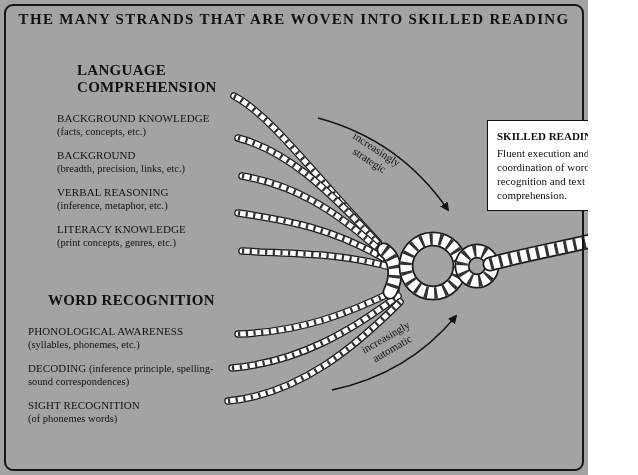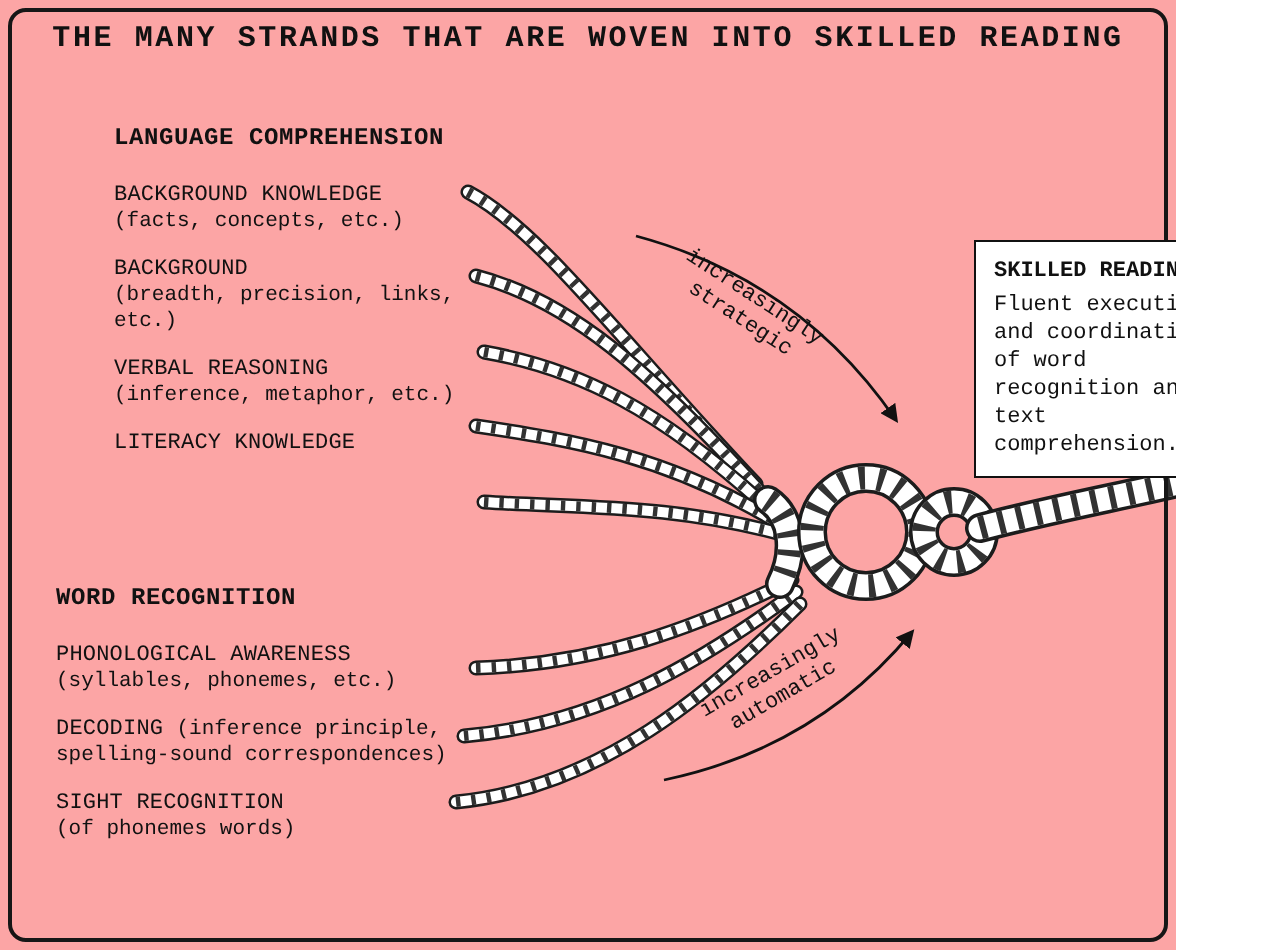--- a/index.html
+++ b/index.html
@@ -1,29 +1,29 @@
 <!DOCTYPE html>
 <html><head>
 <meta charset="utf-8">
 <style>
   html,body{margin:0;padding:0;background:#ffffff;}
   .canvas{
-    position:relative;width:588px;height:475px;background:#fca5a5;
-    font-family:Liberation Mono, monospace;color:#111;overflow:hidden;
+    position:relative;width:588px;height:475px;background:#a3a3a3;
+    font-family:Liberation Serif, serif;color:#111;overflow:hidden;
   }
   .frame{position:absolute;inset:4px;border:2.5px solid #161616;border-radius:9px;pointer-events:none;}
   .title{
     position:absolute;top:11px;left:0;right:0;text-align:center;
     font-size:15px;font-weight:bold;letter-spacing:1.3px;
   }
   .rope-svg{position:absolute;left:0;top:0;z-index:0;}
   .section{position:absolute;z-index:1;}
   .lc{left:57px;top:62px;width:205px;}
   .wr{left:28px;top:292px;width:198px;}
-  .sec-heading{font-size:12px;font-weight:bold;letter-spacing:.3px;margin-bottom:16px;}
+  .sec-heading{font-size:15px;font-weight:bold;letter-spacing:.3px;margin-bottom:16px;margin-left:20px;}
   .item{margin-bottom:11px;font-size:11px;line-height:13px;}
   .item .label{display:block;letter-spacing:.1px;}
   .item .detail{display:block;font-size:10.5px;}
   .item.inline .label,.item.inline .detail{display:inline;}
   .sr-box{
     position:absolute;left:487px;top:120px;width:120px;z-index:2;
     border:1.6px solid #111;background:#fff;padding:8px 9px;
     font-size:11px;line-height:14px;
   }
   .sr-box .heading{font-weight:bold;font-size:11px;margin-bottom:3px;}
@@ -123,20 +123,21 @@
     <div class="item">
       <span class="label">BACKGROUND</span>
       <span class="detail">(breadth, precision, links, etc.)</span>
     </div>
     <div class="item">
       <span class="label">VERBAL REASONING</span>
       <span class="detail">(inference, metaphor, etc.)</span>
     </div>
     <div class="item">
       <span class="label">LITERACY KNOWLEDGE</span>
+      <span class="detail">(print concepts, genres, etc.)</span>
     </div>
   </div>
 
   <div class="section wr">
     <div class="sec-heading">WORD RECOGNITION</div>
 
     <div class="item">
       <span class="label">PHONOLOGICAL AWARENESS</span>
       <span class="detail">(syllables, phonemes, etc.)</span>
     </div>

